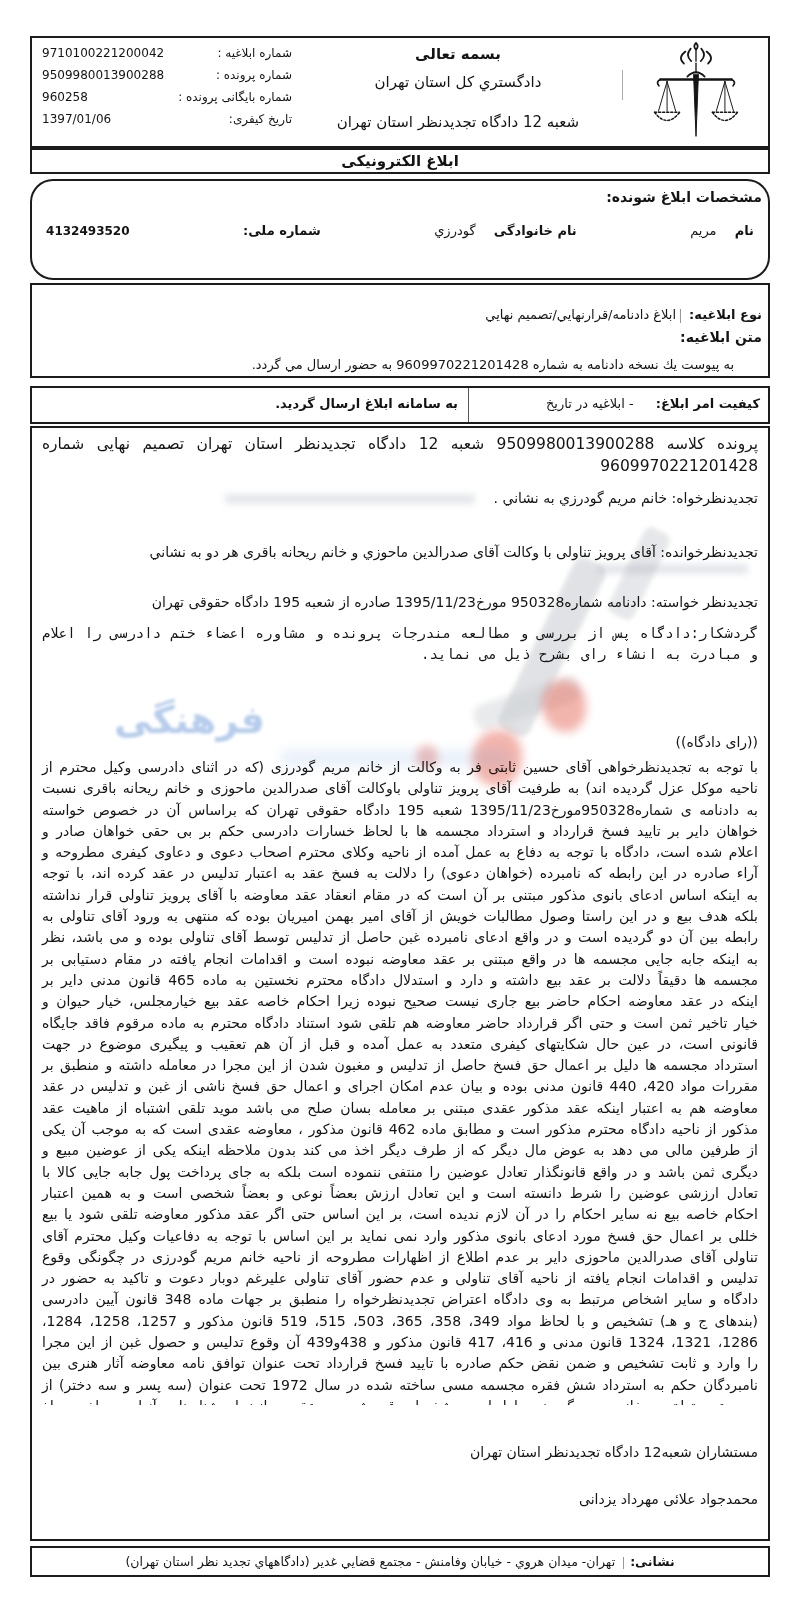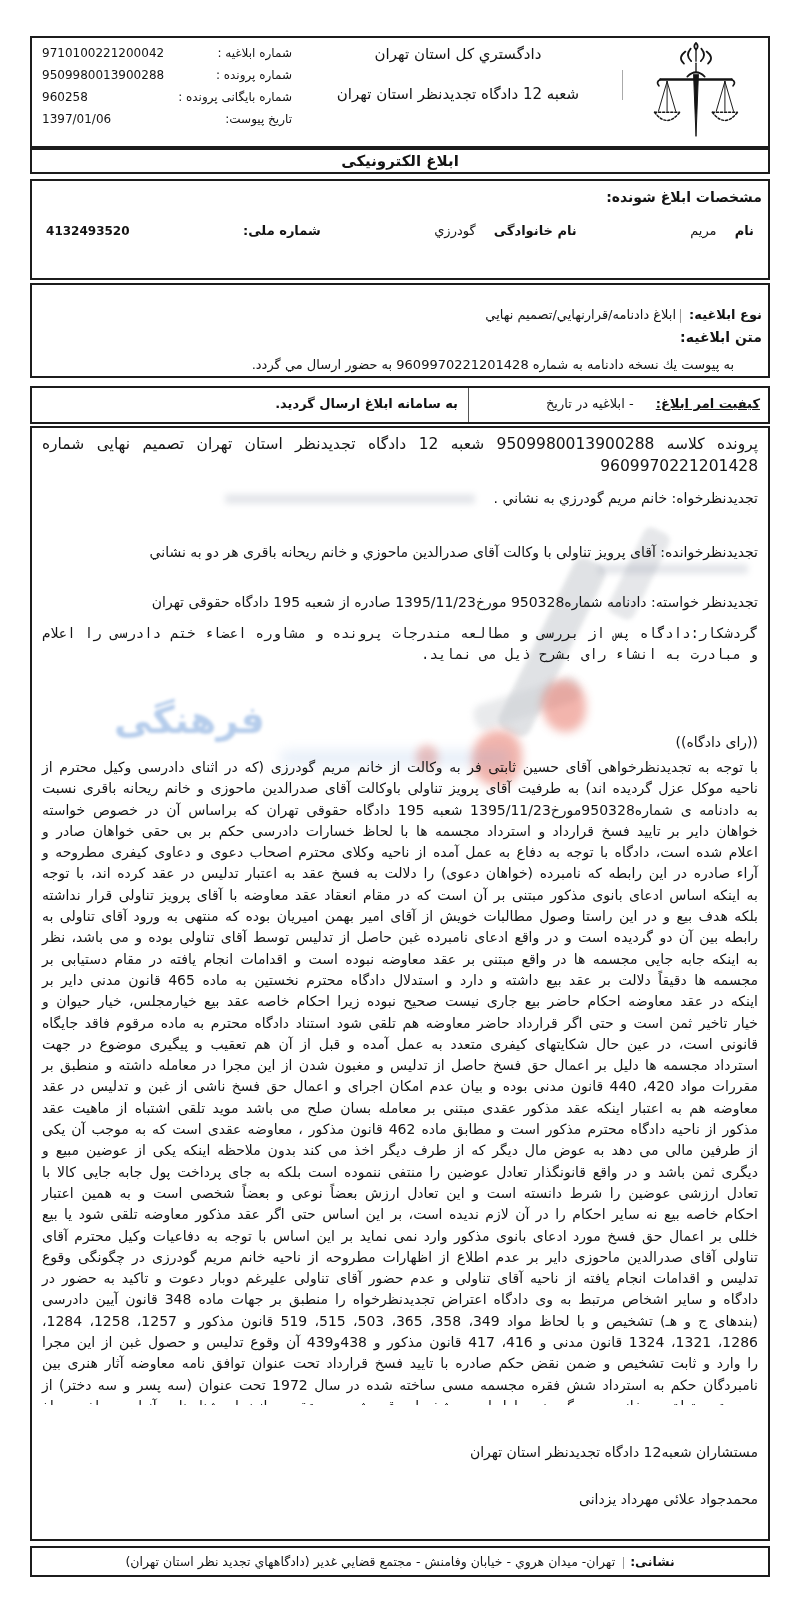--- a/index.html
+++ b/index.html
@@ -16,36 +16,36 @@
   .hlabel{font-weight:normal;}
   .hvalue{direction:ltr;font-size:12px;}
   .hdr-titles{position:absolute;right:160px;top:6px;width:300px;text-align:center;font-size:15px;line-height:20px;}
   .bismillah{font-weight:bold;margin-bottom:8px;}
   .courtname{margin-bottom:20px;}
   .emblem{position:absolute;right:22px;top:2px;width:100px;height:106px;}
   .hdr-divider{position:absolute;right:145px;top:32px;width:1px;height:30px;background:#aaa;}
   
   #banner{top:148px;height:26px;text-align:center;font-weight:bold;font-size:15px;line-height:22px;}
   
-  #recipient{top:179px;height:101px;font-size:13px;}
+  #recipient{top:179px;height:101px;font-size:13px;border-radius:23px;}
   .sec-title{position:absolute;right:6px;top:8px;font-weight:bold;font-size:14px;}
   .rec-row{position:absolute;top:42px;right:0;left:0;display:flex;justify-content:space-between;padding:0 14px;direction:rtl;align-items:baseline;}
   .lbl{font-weight:bold;}
   .val{margin-right:14px;}
   .nid{direction:ltr;font-size:12px;font-weight:bold;}
   
   #notice{top:283px;height:95px;font-size:13px;}
   .notice-type{position:absolute;top:10px;right:6px;margin-top:12px;}
   .notice-type .cellline{display:inline-block;width:1px;height:14px;background:#999;vertical-align:middle;margin:0 8px 0 4px;}
   .notice-text-label{position:absolute;top:44px;right:6px;font-weight:bold;font-size:14px;}
   .notice-text{position:absolute;top:72px;right:34px;font-size:13px;}
   
   #quality{top:386px;height:38px;font-size:13px;display:flex;direction:rtl;}
   .q-right{width:300px;border-left:1px solid #555;padding:8px 8px 0 6px;box-sizing:border-box;}
-  .q-right .lbl{margin-left:18px;text-decoration:underline;}
+  .q-right .lbl{margin-left:18px;}
   .q-left{flex:1;padding:8px 10px 0 6px;text-align:right;font-weight:bold;}
   
   #main{top:426px;height:1115px;}
   #main > div{position:absolute;right:0;left:0;padding:0 10px;z-index:1;}
   .case-line{top:5px;font-size:15.5px;line-height:22px;text-align:justify;word-spacing:4px;}
   .appellant{top:62px;font-size:14px;}
   .appellee{top:116px;font-size:14px;}
   .subject{top:166px;font-size:14px;}
   .procedure{top:196px;font-size:14px;line-height:21px;text-align:justify;font-family:Liberation Mono, monospace;}
   .verdict-heading{top:306px;font-size:14px;}
@@ -90,26 +90,27 @@
     </div>
     <div class="hrow">
       <span class="hlabel">شماره پرونده :</span>
       <span class="hvalue">9509980013900288</span>
     </div>
     <div class="hrow">
       <span class="hlabel">شماره بایگانی پرونده :</span>
       <span class="hvalue">960258</span>
     </div>
     <div class="hrow">
-      <span class="hlabel">تاریخ پیوست:</span>
+      <span class="hlabel">تاریخ کیفری:</span>
       <span class="hvalue">1397/01/06</span>
     </div>
   </div>
 
   <div class="hdr-titles">
+    <div class="bismillah">بسمه تعالی</div>
     <div class="courtname">دادگستري کل استان تهران</div>
     <div>شعبه 12 دادگاه تجدیدنظر استان تهران</div>
   </div>
 
   <div class="hdr-divider"></div>
 
   <svg class="emblem" viewBox="0 0 100 110">
     <g stroke="#141414" fill="none" stroke-width="1.8" stroke-linecap="round">
       <path d="M50 3 q-3.5 3.5 0 7 q3.5 -3.5 0 -7"></path>
       <path d="M50 10 v12" stroke-width="1.4"></path>

